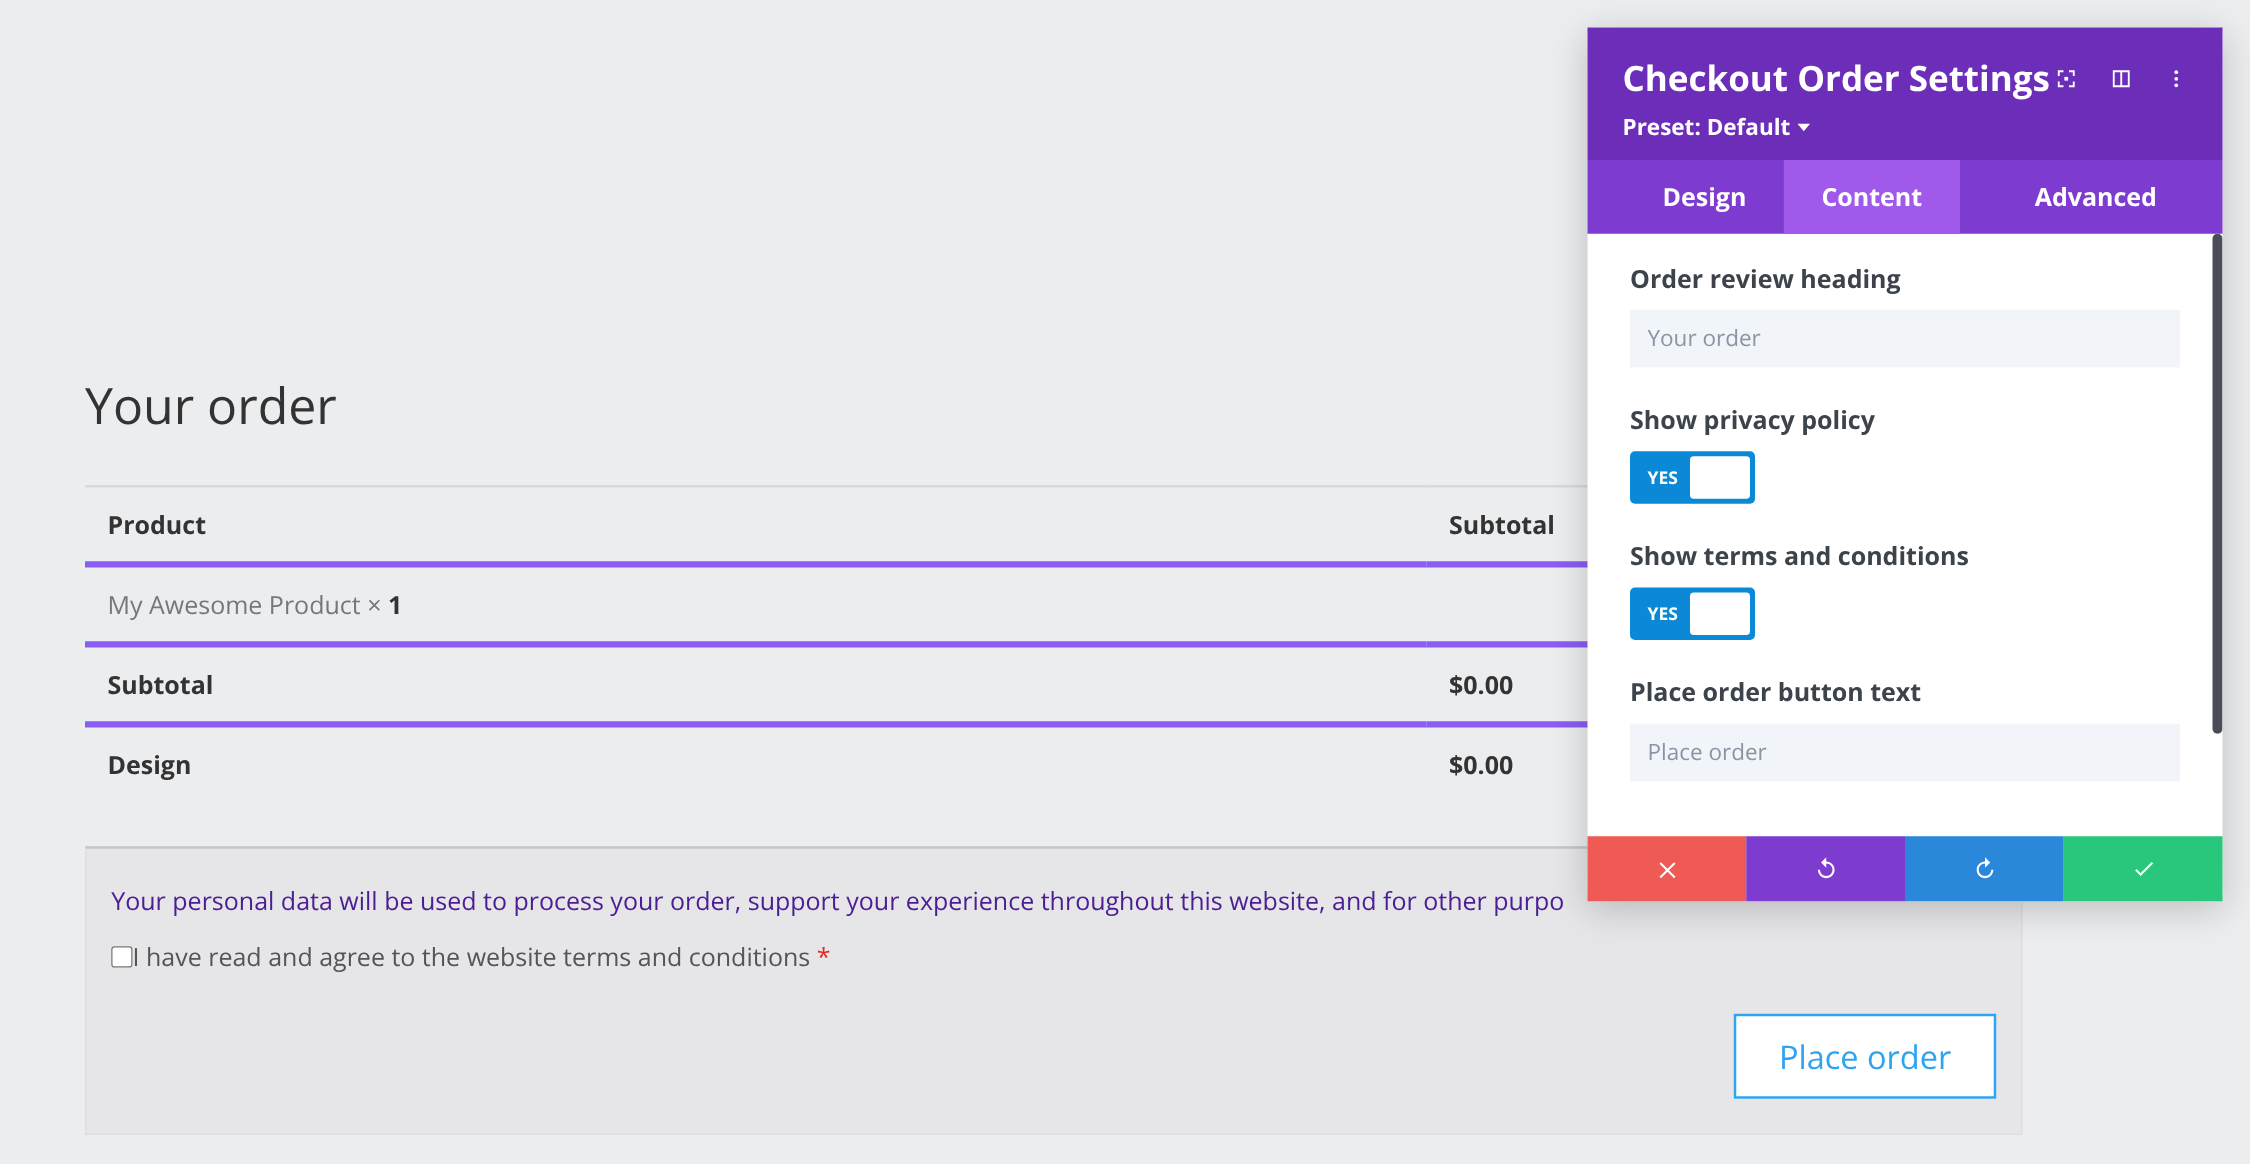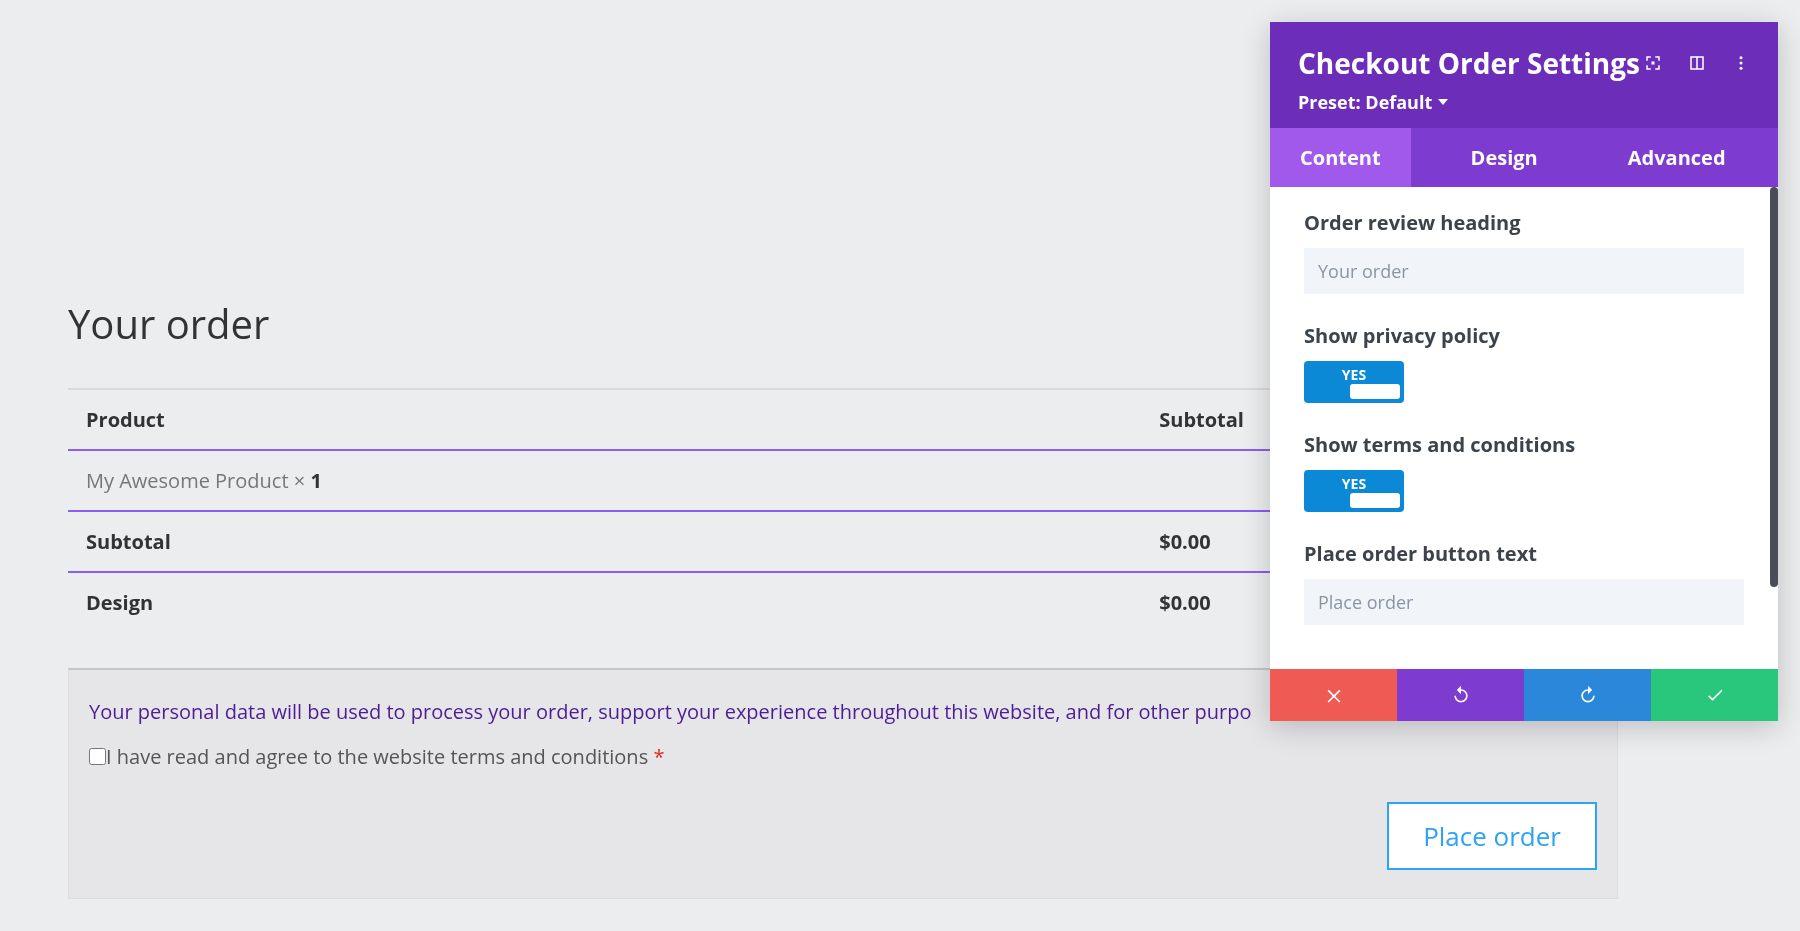--- a/index.html
+++ b/index.html
@@ -28,21 +28,21 @@
   }
   .order-table {
     width: 100%;
     border-collapse: collapse;
     margin-top: 37px;
   }
   .order-table th, .order-table td {
     text-align: left;
     padding: 16px 18px;
     font-size: 20px;
-    border-top: 2px solid #8b5cf6;
+    border-top: 5px solid #8b5cf6;
   }
   .order-table thead th {
     border-top: 2px solid #d9d9d9;
     font-weight: 700;
     color: #333;
   }
   .order-table tbody tr:first-child td {
     color: #777;
   }
   .order-table td.label { font-weight: 700; }
@@ -185,21 +185,20 @@
     height: 42px;
     background: #0b89d6;
     border-radius: 4px;
     display: flex;
     align-items: center;
     cursor: pointer;
     color: #fff;
     font-weight: 700;
     font-size: 14px;
     padding: 4px;
-    flex-direction: column;
   }
   .toggle .txt { padding: 0 10px; }
   .toggle .knob {
     background: #fff;
     height: 34px;
     width: 50px;
     border-radius: 3px;
     margin-left: auto;
   }
 
@@ -304,22 +303,22 @@
         </span>
       </div>
     </div>
     <div class="preset">
       <span>Preset: Default</span>
       <span class="caret"></span>
     </div>
   </div>
 
   <div class="tabs">
+    <div class="tab design">Design</div>
     <div class="tab active">Content</div>
-    <div class="tab design">Design</div>
     <div class="tab advanced">Advanced</div>
   </div>
 
   <div class="panel-body">
     <div class="panel-scrollbar"></div>
 
     <div class="field-group">
       <div class="field-label">Order review heading</div>
       <input class="text-input" type="text" placeholder="Your order" style="">
     </div>

